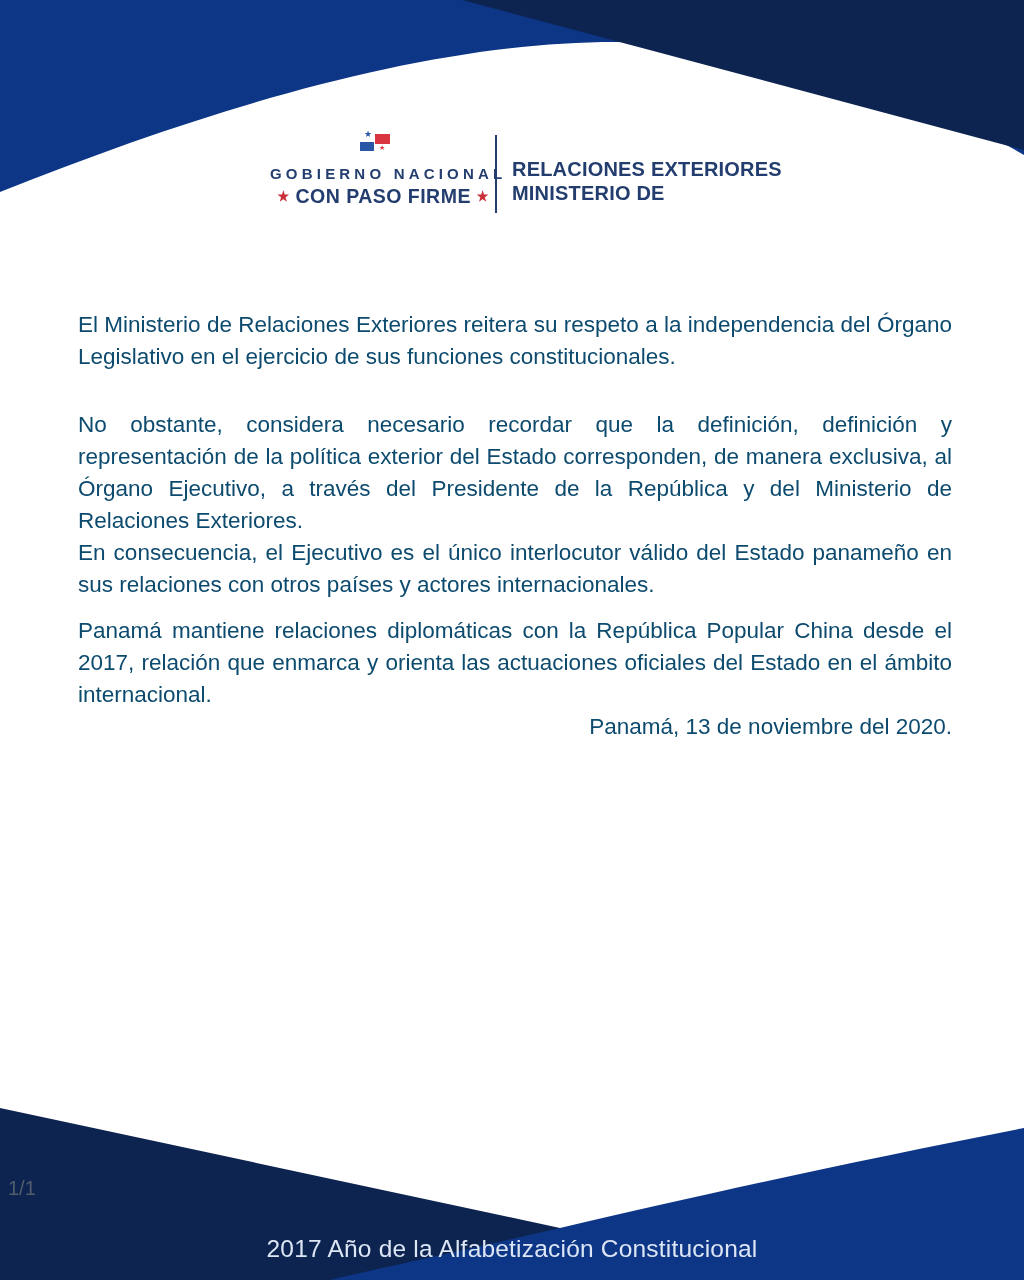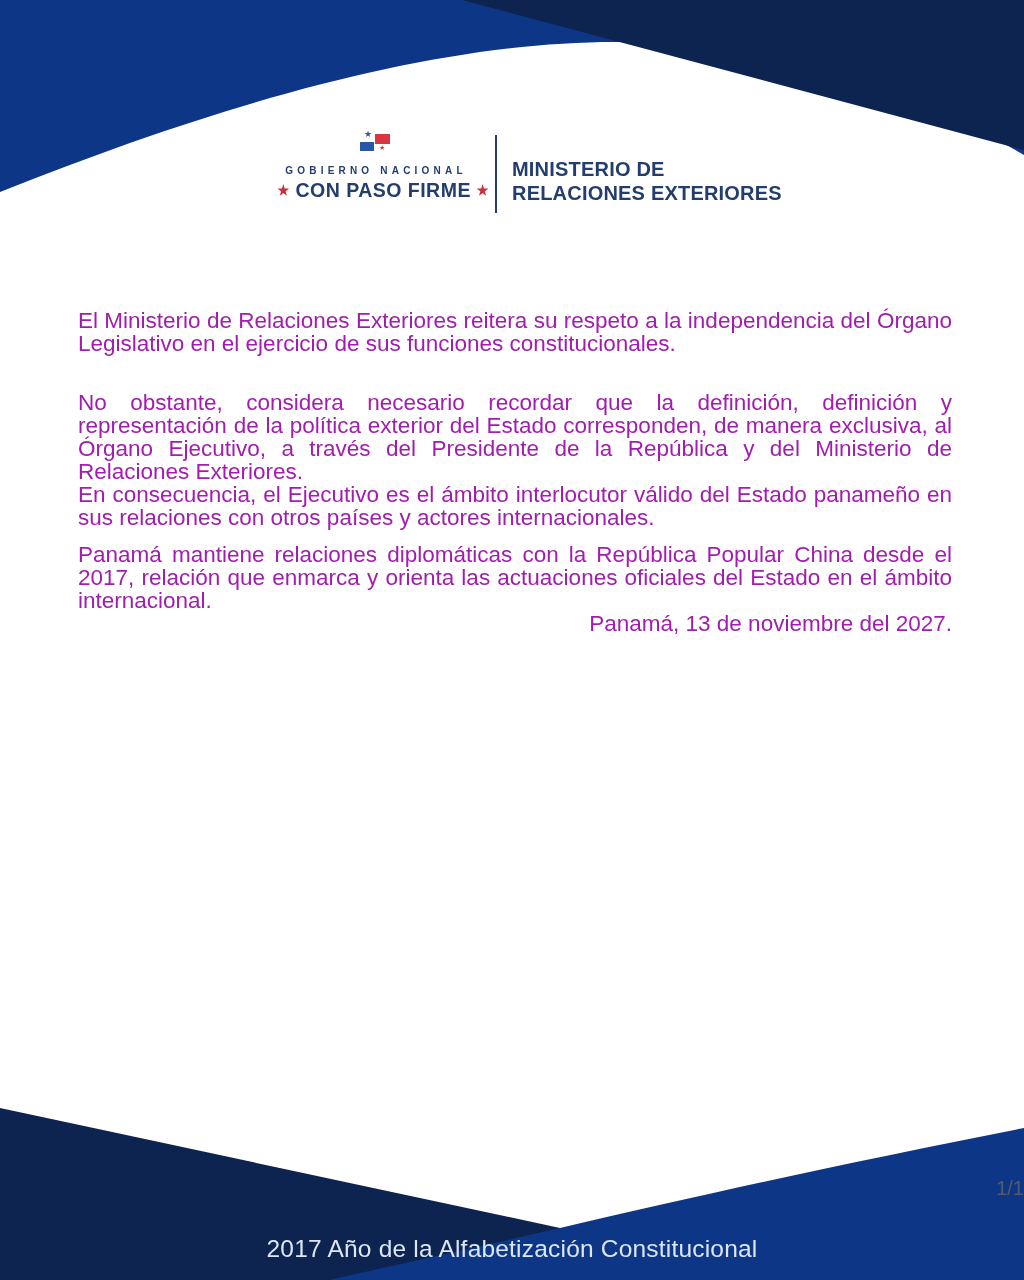--- a/index.html
+++ b/index.html
@@ -19,49 +19,49 @@
     position:absolute;left:270px;top:133px;height:80px;
     display:flex;align-items:stretch;
   }
   .logo-left{width:212px;text-align:center;color:#223d6e;}
   .flag-icon{position:relative;display:inline-block;width:34px;height:27px;}
   .flag-red{position:absolute;left:16px;top:1px;width:15px;height:10px;background:#d93540;}
   .flag-blue{position:absolute;left:1px;top:9px;width:14px;height:9px;background:#2a57a5;}
   .flag-star-blue{position:absolute;left:5px;top:-3px;font-size:9px;color:#2a57a5;line-height:9px;}
   .flag-star-red{position:absolute;left:20px;top:11px;font-size:7px;color:#d93540;line-height:7px;}
   .gobierno-line{
-    font-size:10px;font-weight:700;letter-spacing:4.2px;
+    font-size:15px;font-weight:700;letter-spacing:4.2px;
     margin-top:1px;white-space:nowrap;
   }
   .paso-line{
     margin-top:2px;font-size:21px;font-weight:700;letter-spacing:0.5px;
     white-space:nowrap;transform:scaleX(0.93);transform-origin:center;
   }
   .paso-line .star{color:#c9303a;font-size:14px;vertical-align:2px;}
   .logo-divider{width:2px;background:#223d6e;margin:2px 15px 0 13px;}
   .logo-right{
     margin-top:25px;color:#223d6e;font-weight:700;
     font-size:20px;line-height:23.5px;letter-spacing:0.2px;white-space:nowrap;
   }
 
   
   .doc-text{
     position:absolute;left:78px;right:72px;top:309px;
-    font-size:22.5px;line-height:23px;color:#a21caf;
+    font-size:22.5px;line-height:32px;color:#0c4a6e;
     text-align:justify;
   }
   .doc-text p{margin:0;}
   .doc-text p.gap-36{margin-top:36px;}
   .doc-text p.gap-34{margin-top:14px;}
   .date-line{margin-top:41px;text-align:right;}
 
   
   .page-number{
-    position:absolute;left:0;right:0;top:1177px;
-    text-align:right;font-size:20px;color:#525c6b;
+    position:absolute;left:8px;right:0;top:1177px;
+    text-align:left;font-size:20px;color:#525c6b;
   }
   .footer-banner{
     position:absolute;left:0;right:0;top:1235px;
     text-align:center;font-size:24.5px;color:#dce6f5;letter-spacing:0.2px;
   }
 </style>
 </head>
 <body>
 
 <div class="page">
@@ -77,31 +77,31 @@
         <span class="flag-star-blue">★</span>
         <span class="flag-red"></span>
         <span class="flag-blue"></span>
         <span class="flag-star-red">★</span>
       </span>
       <div class="gobierno-line">GOBIERNO NACIONAL</div>
       <div class="paso-line"><span class="star">★</span> <span>CON PASO FIRME</span> <span class="star">★</span></div>
     </div>
     <div class="logo-divider"></div>
     <div class="logo-right">
+      <div>RELACIONES EXTERIORES</div>
       <div>MINISTERIO DE</div>
-      <div>RELACIONES EXTERIORES</div>
     </div>
   </div>
 
   <div class="doc-text">
     <p>El Ministerio de Relaciones Exteriores reitera su respeto a la independencia del Órgano Legislativo en el ejercicio de sus funciones constitucionales.</p>
     <p class="gap-36">No obstante, considera necesario recordar que la definición, definición y representación de la política exterior del Estado corresponden, de manera exclusiva, al Órgano Ejecutivo, a través del Presidente de la República y del Ministerio de Relaciones Exteriores.</p>
-    <p>En consecuencia, el Ejecutivo es el ámbito interlocutor válido del Estado panameño en sus relaciones con otros países y actores internacionales.</p>
+    <p>En consecuencia, el Ejecutivo es el único interlocutor válido del Estado panameño en sus relaciones con otros países y actores internacionales.</p>
     <p class="gap-34">Panamá mantiene relaciones diplomáticas con la República Popular China desde el 2017, relación que enmarca y orienta las actuaciones oficiales del Estado en el ámbito internacional.</p>
-    <p class="date-line">Panamá, 13 de noviembre del 2027.</p>
+    <p class="date-line">Panamá, 13 de noviembre del 2020.</p>
   </div>
 
   <svg class="footer-art" width="1024" height="185" viewBox="0 0 1024 185">
     <path d="M0 13 L560 133 L1024 172 V185 H0 Z" fill="#0d2450"></path>
     <path d="M1024 33 C860 65 700 100 560 133 C470 154 390 171 330 185 L1024 185 Z" fill="#0e3687"></path>
   </svg>
 
   <div class="page-number">1/1</div>
 
   <div class="footer-banner">2017 Año de la Alfabetización Constitucional</div>

